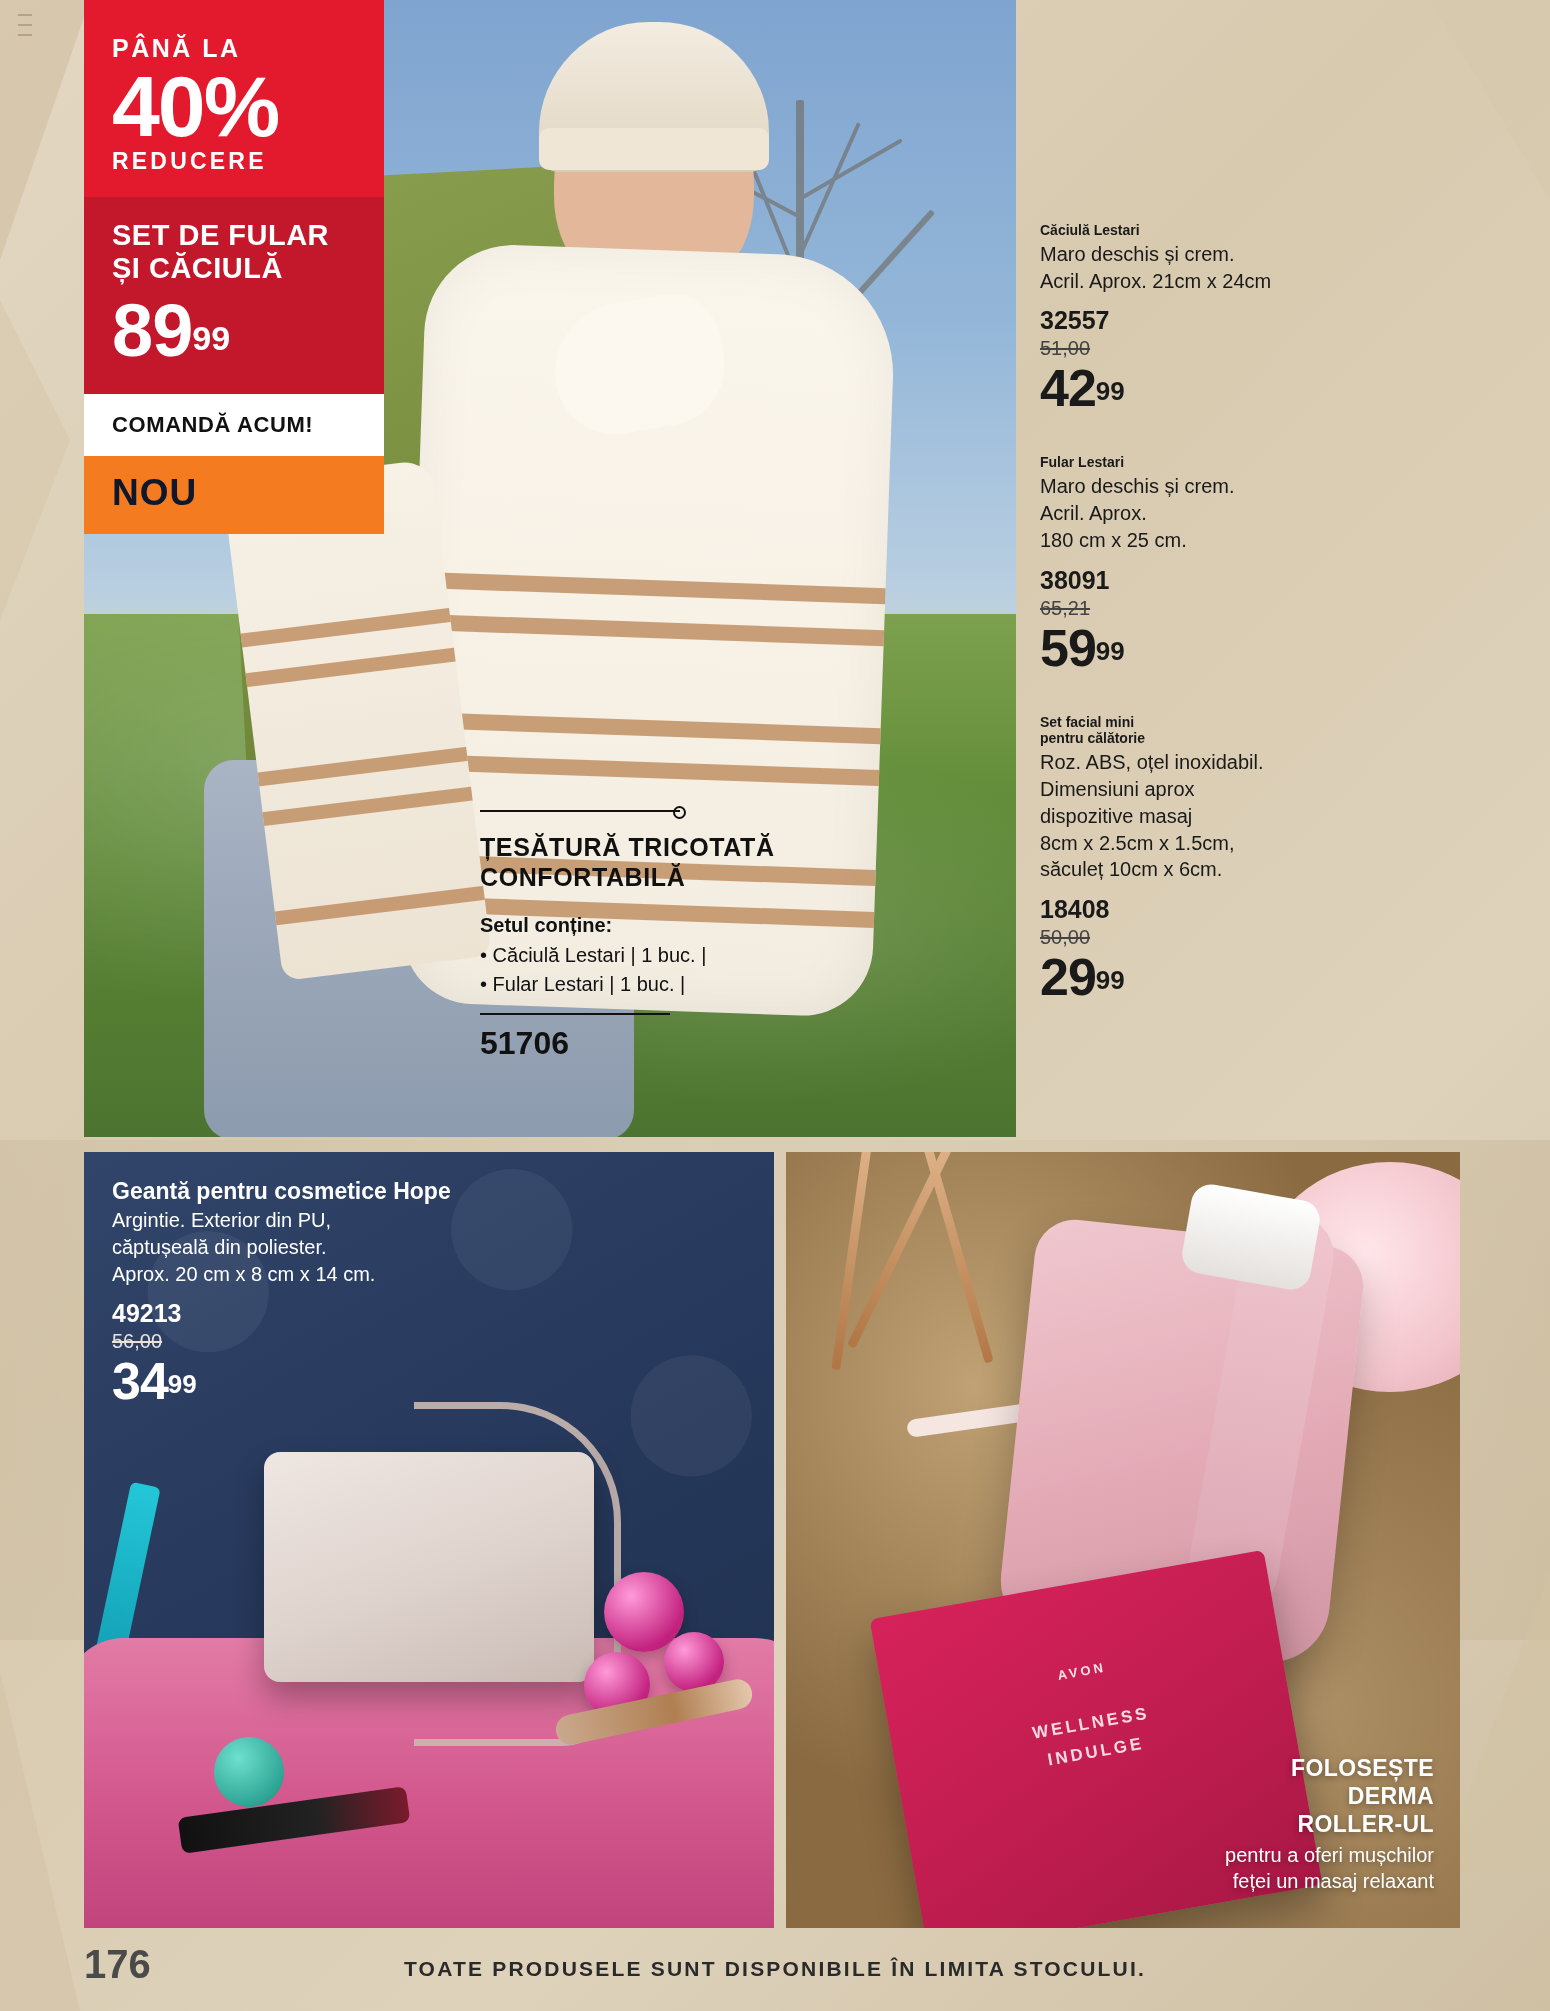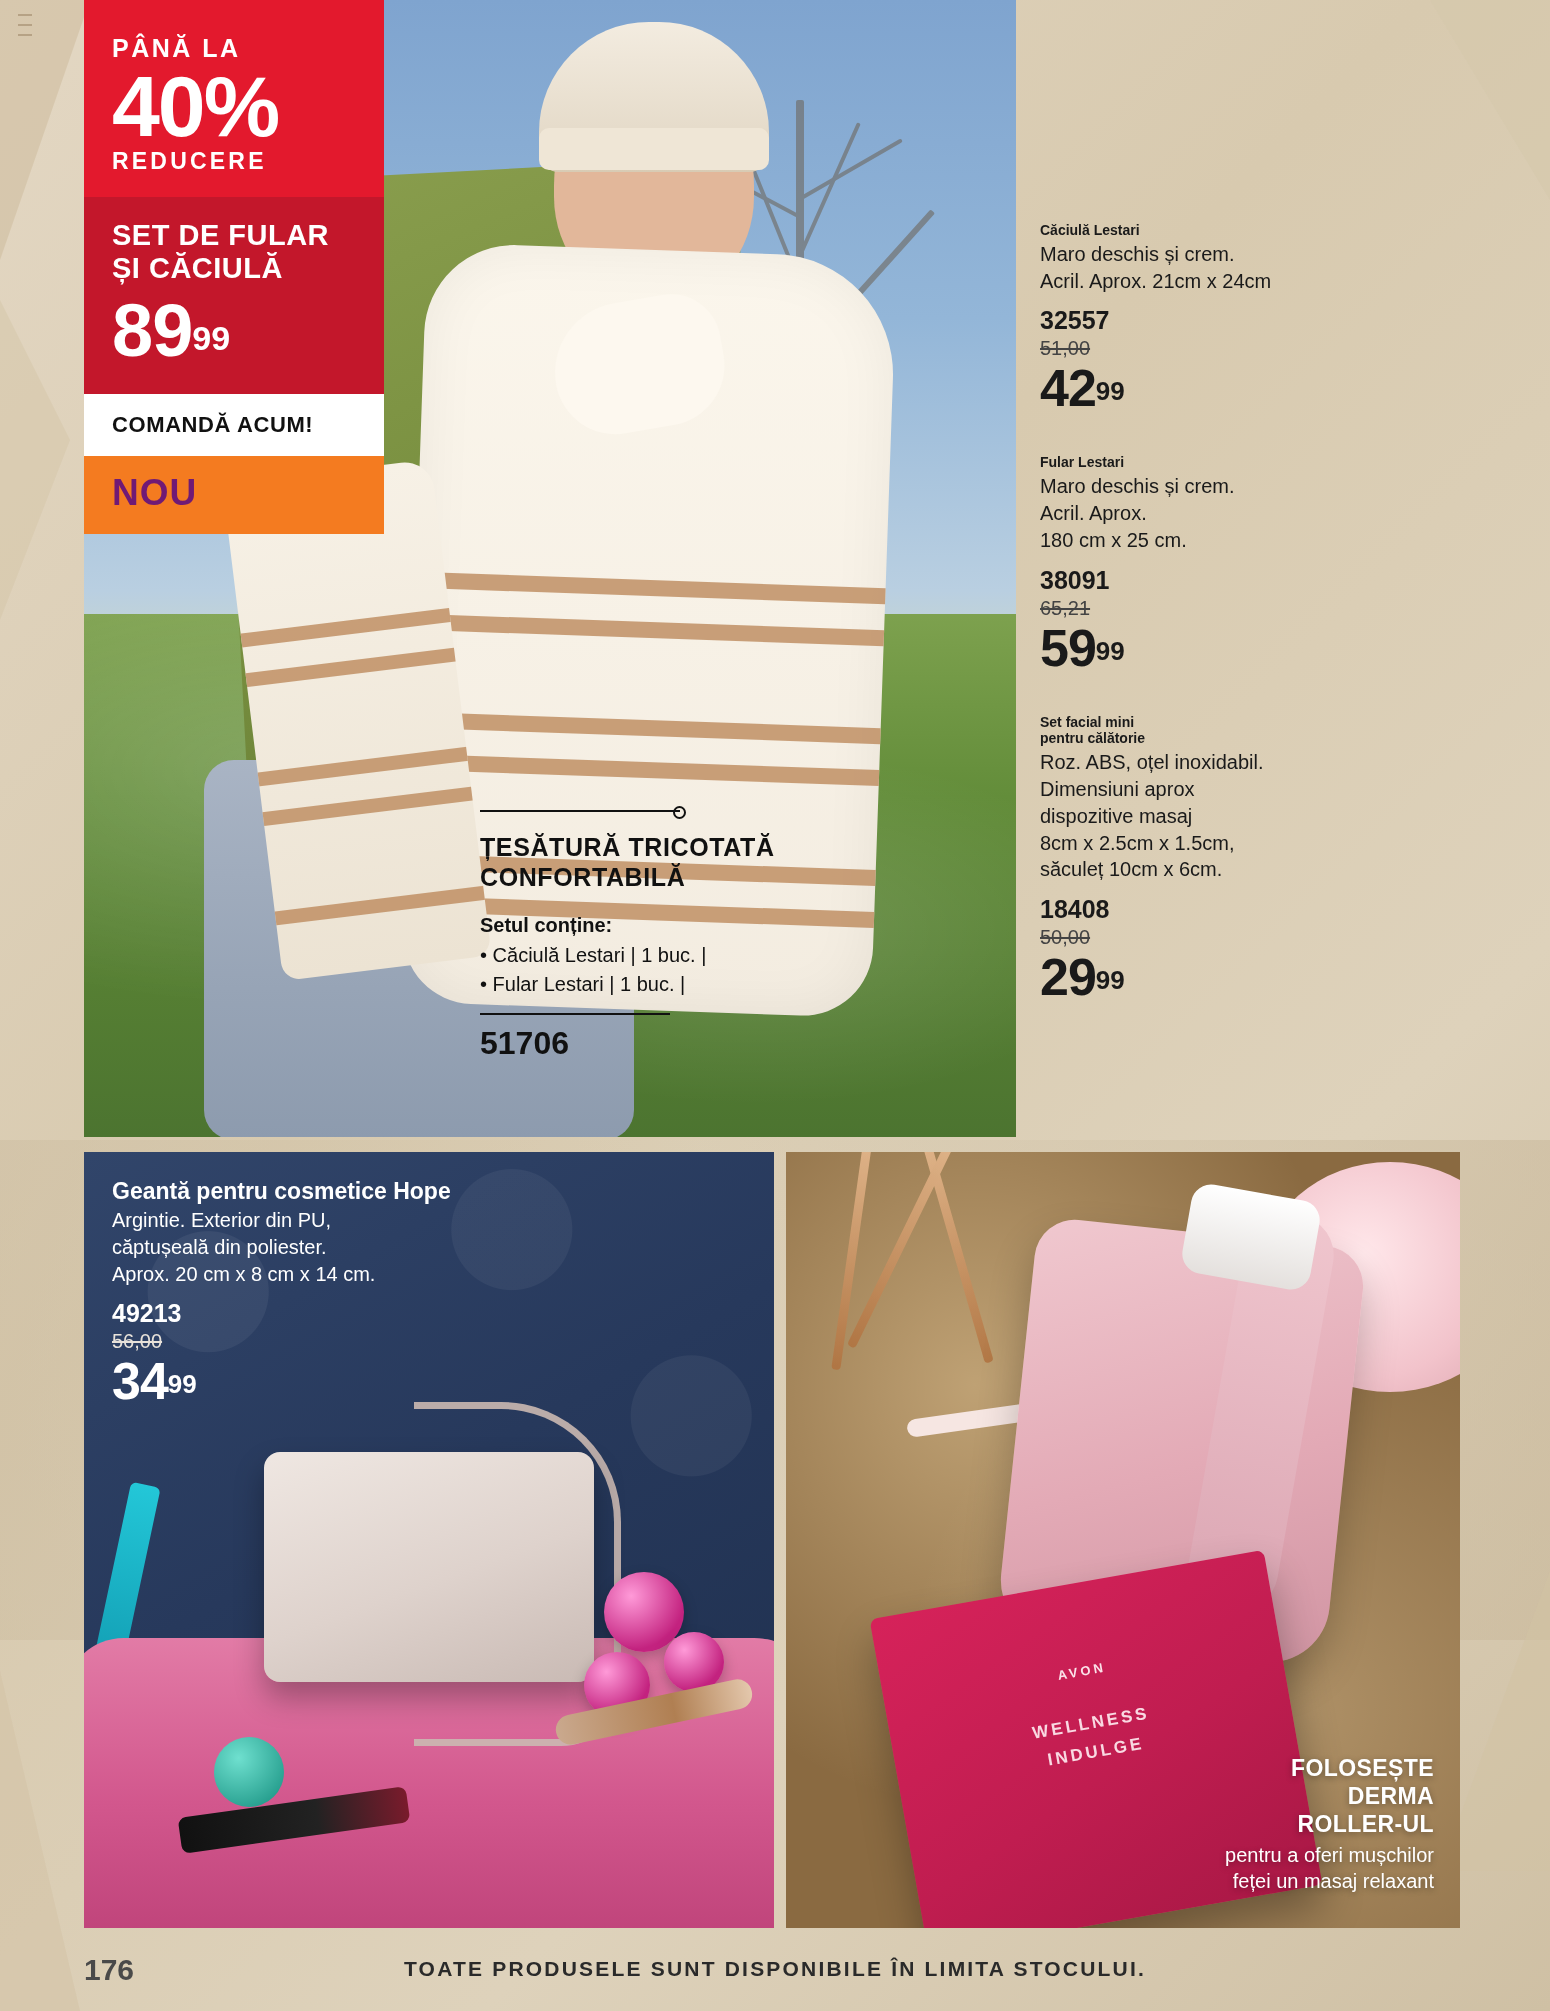--- a/index.html
+++ b/index.html
@@ -273,21 +273,21 @@
   .promo-cta {
     background: #fff;
     color: #111;
     font-size: 22px;
     font-weight: 800;
     letter-spacing: .6px;
     padding: 18px 28px;
   }
   .promo-nou {
     background: #f47b20;
-    color: #701a75;
+    color: #0f172a;
     font-size: 37px;
     font-weight: 800;
     letter-spacing: 1px;
     padding: 16px 28px 20px 28px;
   }
 
   
   .hero-caption {
     position: absolute;
     left: 480px;
@@ -639,21 +639,21 @@
     font-size: 20px;
     line-height: 1.3;
     margin-top: 4px;
   }
 
   
   .page-num {
     position: absolute;
     left: 84px;
     bottom: 24px;
-    font-size: 30px;
+    font-size: 40px;
     font-weight: 700;
     color: #4a4a4a;
   }
   .footer-note {
     position: absolute;
     left: 0; right: 0;
     bottom: 30px;
     text-align: center;
     font-size: 21px;
     font-weight: 700;

